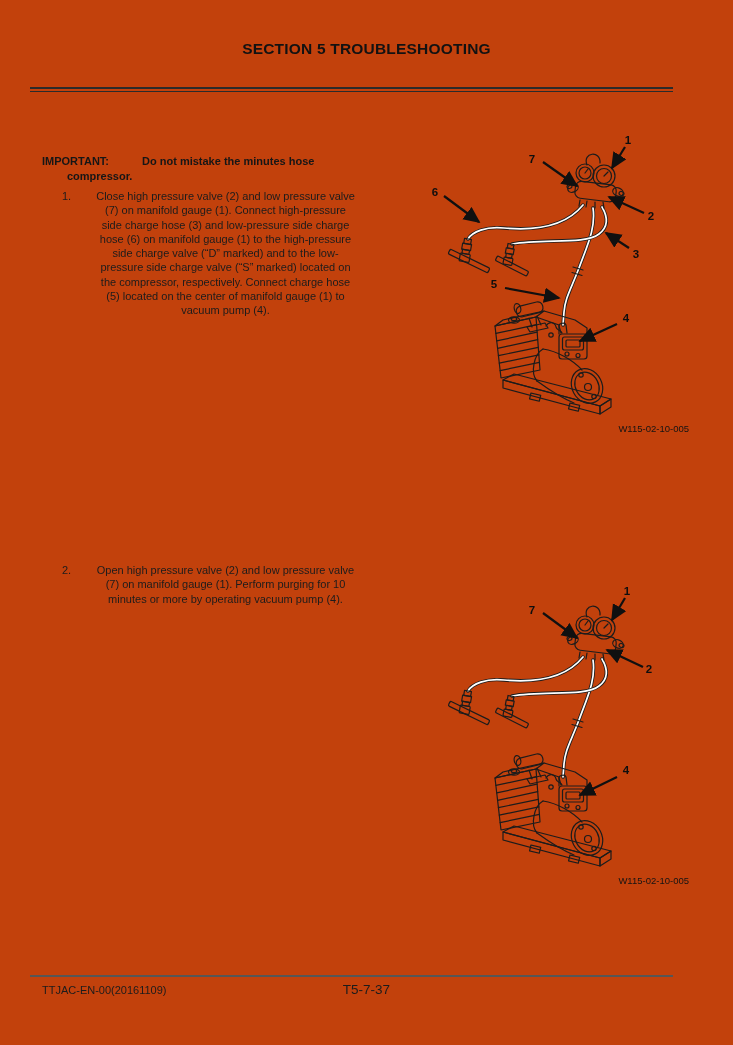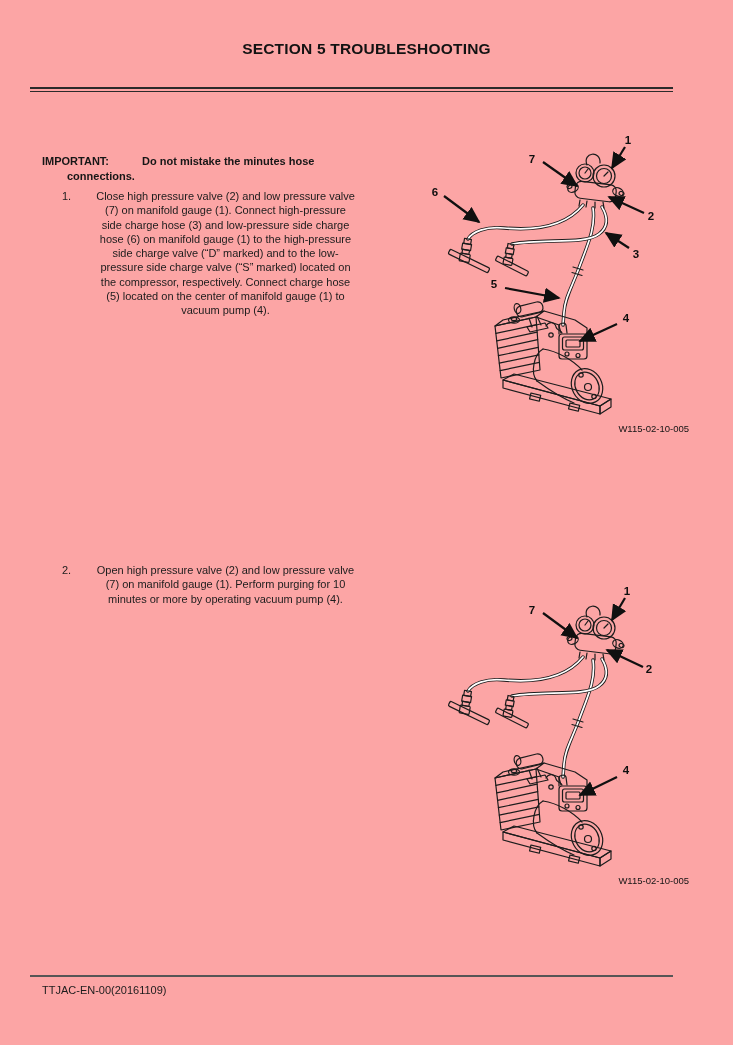--- a/index.html
+++ b/index.html
@@ -1,18 +1,18 @@
 <!DOCTYPE html>
 <html><head>
 <meta charset="utf-8">
 <style>
   html,body { margin:0; padding:0; background:#e8e8e8; }
   .page {
     position:relative; width:733px; height:1045px; margin:0 auto;
-    background:#fca5a5; overflow:hidden;
+    background:#c2410c; overflow:hidden;
     font-family:"Liberation Sans", sans-serif; color:#1a1a1a;
   }
   .abs { position:absolute; }
 
   
   .section-title { top:40px; left:0; right:0; text-align:center;
     font-size:15.5px; font-weight:bold; color:#121212; letter-spacing:0.2px; }
   .group-title { top:63px; left:0; right:0; text-align:center;
     font-size:13px; font-weight:bold; color:#121212; }
   .double-rule { top:87px; left:30px; width:643px; height:2px;
@@ -161,21 +161,21 @@
 
   <div class="abs section-title">SECTION 5 TROUBLESHOOTING</div>
   <div class="abs double-rule"></div>
 
 
   <div class="abs important">
     <div class="imp-row">
       <span class="imp-label">IMPORTANT:</span>
       <span>Do not mistake the minutes hose</span>
     </div>
-    <div class="imp-line2">connections.</div>
+    <div class="imp-line2">compressor.</div>
   </div>
 
   <div class="abs step step-1">
     <span class="step-num">1.</span>
     <span class="step-text">Close high pressure valve (2) and low pressure valve
 (7) on manifold gauge (1). Connect high-pressure
 side charge hose (3) and low-pressure side charge
 hose (6) on manifold gauge (1) to the high-pressure
 side charge valve (“D” marked) and to the low-
 pressure side charge valve (“S” marked) located on
@@ -226,14 +226,15 @@
     </svg>
     <span class="callout" style="left:212px;top:11px">1</span>
     <span class="callout" style="left:117px;top:30px">7</span>
     <span class="callout" style="left:234px;top:89px">2</span>
     <span class="callout" style="left:211px;top:190px">4</span>
     <span class="figcode">W115-02-10-005</span>
   </div>
 
   <div class="abs footer-rule"></div>
   <div class="abs footer-doc">TTJAC-EN-00(20161109)</div>
+  <div class="abs footer-page">T5-7-37</div>
 
 </div>
 
 </body></html>

